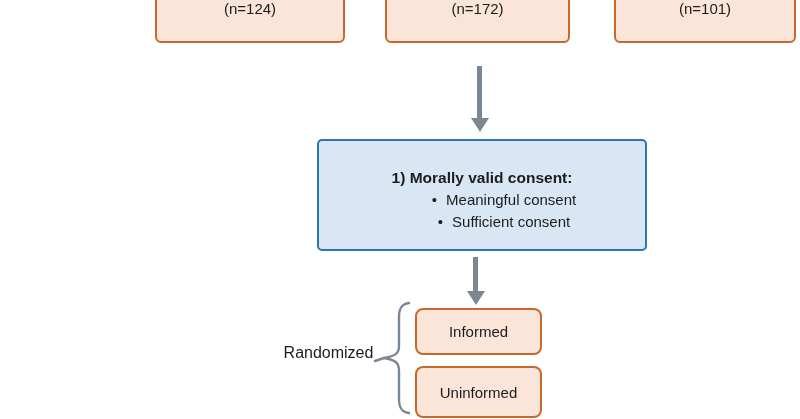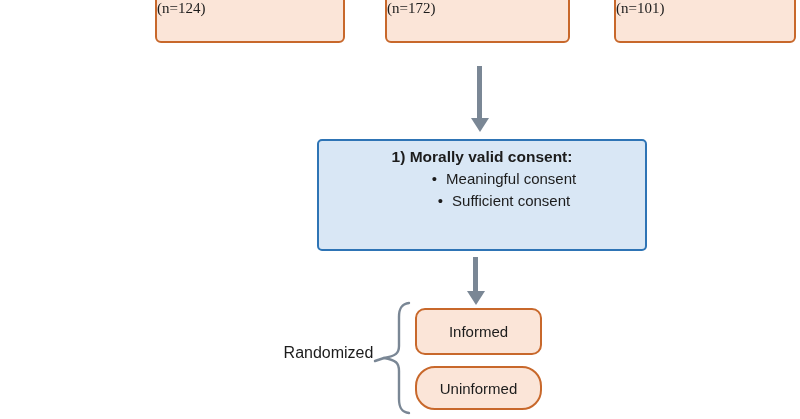--- a/index.html
+++ b/index.html
@@ -21,25 +21,24 @@
     height: 74px;
     background: var(--box-orange-fill, #fbe5d8);
     border: 2px solid var(--box-orange-border, #c8682b);
     border-radius: 6px;
     box-sizing: border-box;
   }
   .gbox-label {
     position: absolute;
     left: 0; right: 0;
     bottom: 24px;
-    text-align: left;
+    text-align: center;
     font-size: 15px;
     line-height: 17px;
     color: var(--text-dark, #1c1c1c);
-    font-family: Liberation Serif, serif;
   }
 
   
   .arrow { position: absolute; }
   .arrow-shaft {
     position: absolute;
     width: 5px;
     background: var(--connector-gray, #7a8795);
   }
   .arrow-head {
@@ -52,21 +51,21 @@
 
   
   .consent-box {
     position: absolute;
     left: 317px; top: 139px;
     width: 330px; height: 112px;
     background: var(--box-blue-fill, #d9e7f5);
     border: 2px solid var(--box-blue-border, #2e74b5);
     border-radius: 5px;
     box-sizing: border-box;
-    padding-top: 5px;
+    padding-top: 26px;
     text-align: center;
   }
   .consent-title {
     font-size: 15.5px;
     font-weight: bold;
     line-height: 22px;
   }
   .bullet-line {
     font-size: 15px;
     line-height: 22px;
@@ -92,22 +91,22 @@
     width: 127px;
     background: var(--box-orange-fill, #fbe5d8);
     border: 2px solid var(--box-orange-border, #c8682b);
     border-radius: 8px;
     box-sizing: border-box;
     display: flex;
     align-items: center;
     justify-content: center;
     font-size: 15px;
   }
-  .arm-informed  { top: 308px; height: 47px; border-radius: 10px; }
-  .arm-uninformed{ top: 366px; height: 44px; border-radius: 20px; }
+  .arm-informed  { top: 308px; height: 47px; }
+  .arm-uninformed{ top: 366px; height: 52px; }
 </style>
 </head>
 <body>
 
 <div class="canvas">
 
   <div class="gbox" style="left:155px; width:190px;">
     <div class="gbox-label">(n=124)</div>
   </div>
   <div class="gbox" style="left:385px; width:185px;">

